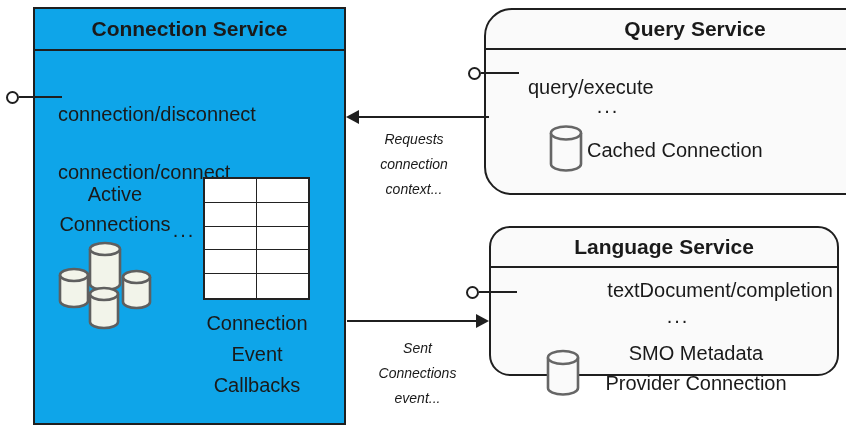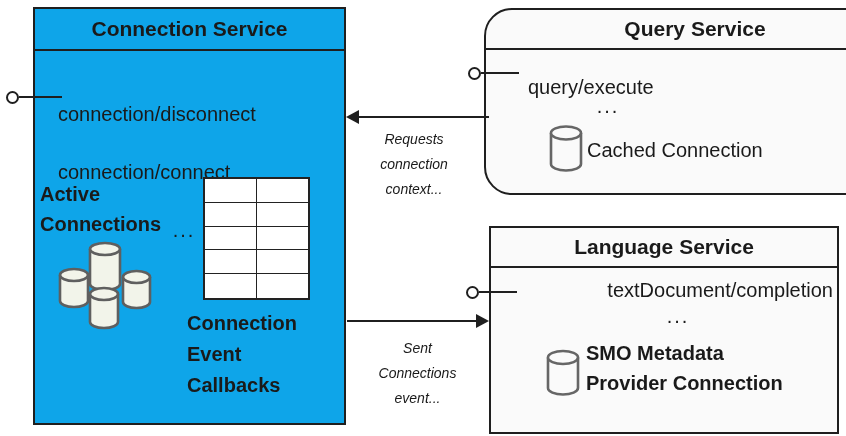--- a/index.html
+++ b/index.html
@@ -10,25 +10,25 @@
   }
   .box{position:absolute;border:2px solid #1f1f1f;box-sizing:border-box;}
   .box-header{
     border-bottom:2px solid #1f1f1f;font-weight:bold;font-size:21px;
     text-align:center;display:flex;align-items:center;justify-content:center;
   }
   .conn-box{left:33px;top:7px;width:313px;height:418px;background:#0ea5e9;}
   .conn-box .box-header{height:40px;}
   .query-box{left:484px;top:8px;width:422px;height:187px;background:#fafafa;border-radius:28px;}
   .query-box .box-header{height:38px;}
-  .lang-box{left:489px;top:226px;width:350px;height:208px;background:#fafafa;}
+  .lang-box{left:489px;top:226px;width:350px;height:150px;background:#fafafa;border-radius:21px;}
   .lang-box .box-header{height:38px;}
 
   .txt{position:absolute;font-size:20px;line-height:29px;white-space:pre-line;}
-  .center{font-weight:bold;}
+  .center{text-align:center;}
   .ellipsis-line{text-align:center;letter-spacing:2px;}
 
   
   .conn-methods{left:23px;top:62px;width:252px;}
   .active-label{left:5px;top:170px;width:150px;line-height:30px;}
   .cluster-svg{position:absolute;left:20px;top:231px;}
   .cb-table{
     position:absolute;left:168px;top:168px;width:107px;height:123px;
     background:#ffffff;border:2px solid #222;box-sizing:border-box;
     display:grid;grid-auto-rows:1fr;

